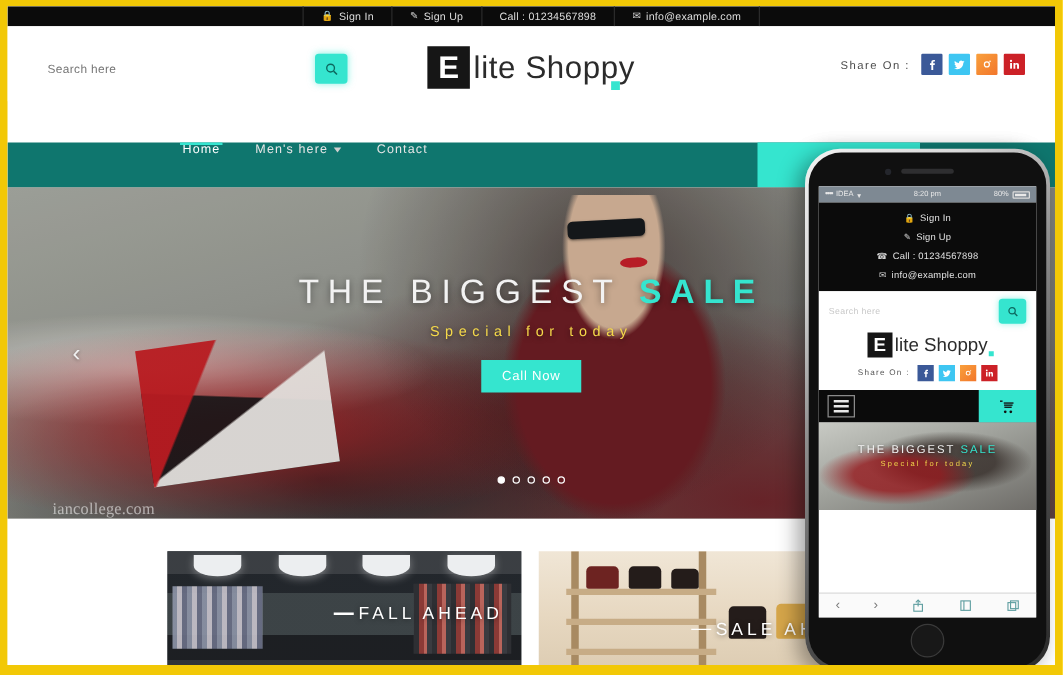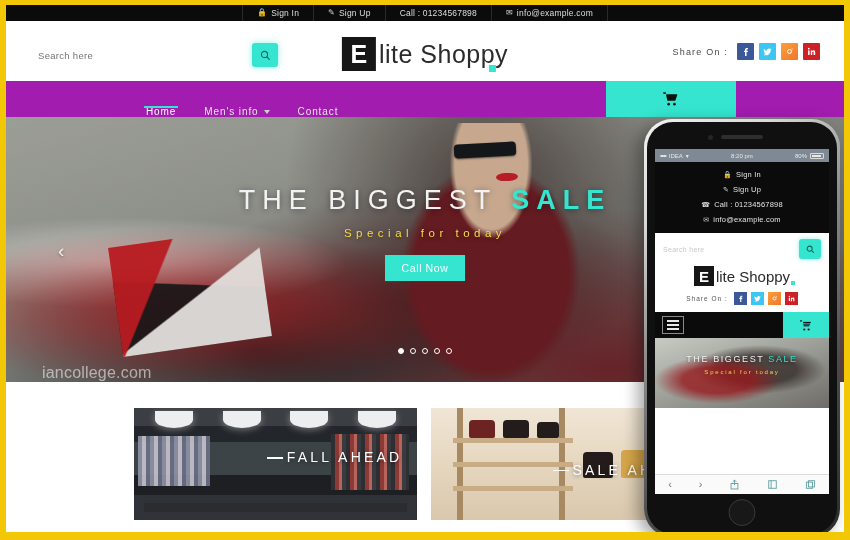--- a/index.html
+++ b/index.html
@@ -157,24 +157,25 @@
   }
   .sbtn svg { width: 9px; height: 9px; fill: #fff; }
   .sbtn.fb { background: #3b5998; }
   .sbtn.tw { background: #3ec6f2; }
   .sbtn.ig { background: linear-gradient(135deg,#f9a03c,#f2762b); }
   .sbtn.li { background: #cc2127; }
 
   
   .navbar {
     height: 36px;
-    background: #a21caf;
-    display: flex;
-    align-items: flex-end;
-    position: relative;
+    background: #0f766e;
+    display: flex;
+    align-items: flex-start;
+    position: relative;
+    margin-top: 33px;
   }
   .nav-list {
     display: flex;
     align-items: stretch;
     margin-left: 126px;
   }
   .nav-item {
     display: flex;
     align-items: center;
     color: #e6e6e6;
@@ -326,24 +327,25 @@
     transform: translateY(-50%);
     color: #f0f0f0;
     font-size: 19px;
     cursor: pointer;
     text-shadow: 0 1px 3px rgba(0,0,0,.4);
     line-height: 1;
   }
   .watermark {
     position: absolute;
     left: 36px; bottom: 0px;
-    font-size: 16px;
+    font-size: 13px;
     color: rgba(255,255,255,.55);
     letter-spacing: .2px;
     white-space: nowrap;
+    font-family: Liberation Serif, serif;
   }
 
   
   .tiles {
     position: relative;
     height: 150px;
     background: #ffffff;
     padding: 26px 0 0 0;
     display: flex;
     gap: 14px;
@@ -683,21 +685,21 @@
         </span>
       </div>
     </div>
 
     <div class="navbar">
       <div class="nav-list">
         <div class="nav-item active">
           <span>Home</span>
         </div>
         <div class="nav-item">
-          <span>Men's info</span>
+          <span>Men's here</span>
           <i class="caret"></i>
         </div>
         <div class="nav-item">
           <span>Contact</span>
         </div>
       </div>
       <div class="cart-btn">
         <svg viewBox="0 0 20 18">
           <path d="M0 1h3l2.4 10.2h10.1L18 3.4H5.2"></path>
           <rect x="0" y="0.5" width="3.4" height="1.6"></rect>

